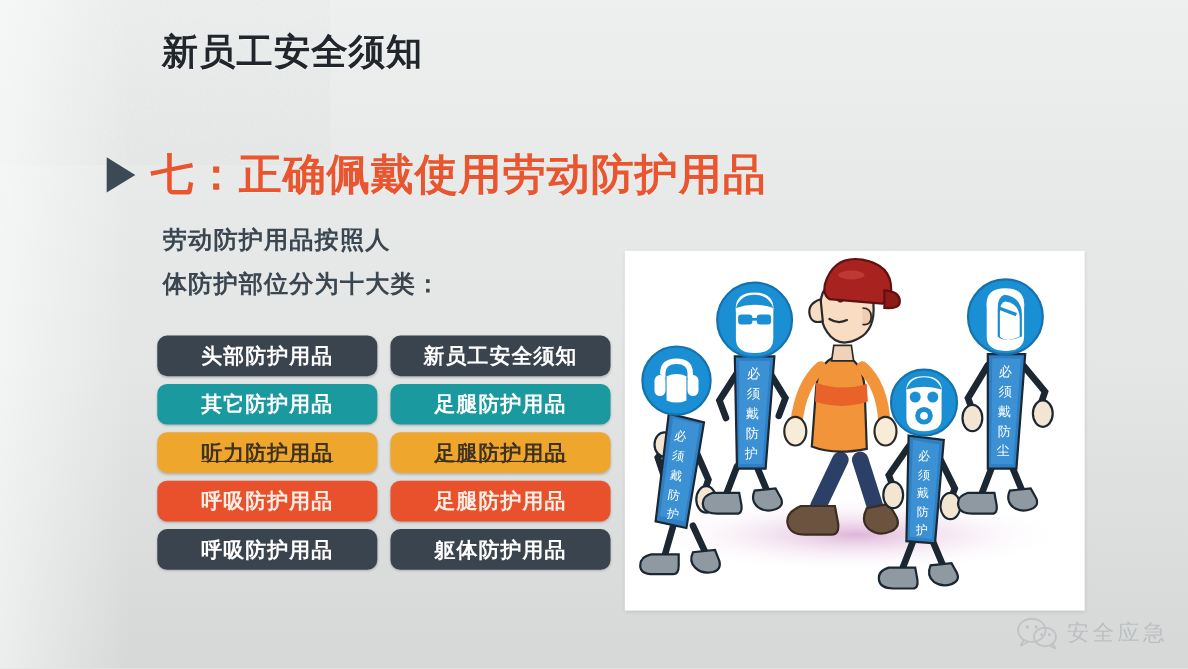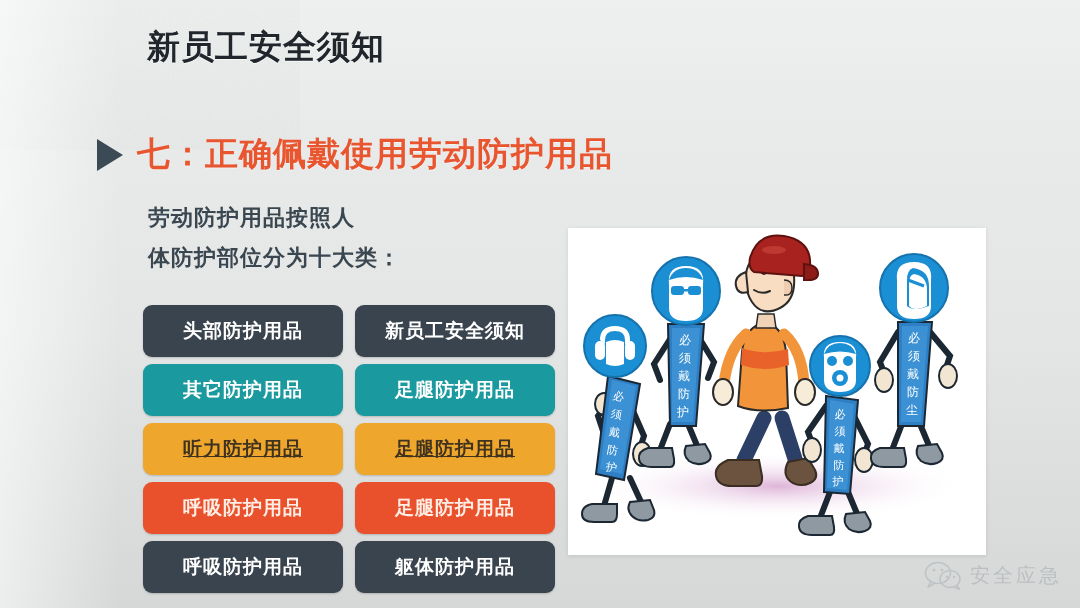--- a/index.html
+++ b/index.html
@@ -44,21 +44,21 @@
     position:absolute;left:97px;top:132px;
     display:flex;align-items:center;gap:14px;
   }
   #bullet-triangle{
     width:0;height:0;
     border-left:26px solid #3c4a55;
     border-top:16px solid transparent;
     border-bottom:16px solid transparent;
   }
   #section-heading-text{
-    font-size:33px;font-weight:bold;color:#e8552e;
+    font-size:39px;font-weight:bold;color:#e8552e;
     letter-spacing:1px;white-space:nowrap;
     text-shadow:0 1px 0 rgba(255,255,255,.4);
   }
 
   
   #lead{
     position:absolute;left:148px;top:198px;
     font-size:22px;font-weight:bold;color:#3b4750;
     line-height:40px;letter-spacing:1px;
   }
@@ -66,21 +66,21 @@
 
   
   #tag-grid{
     position:absolute;left:143px;top:305px;
     width:412px;
     display:grid;
     grid-template-columns:200px 200px;
     column-gap:12px;row-gap:7px;
   }
   .tag{
-    height:52px;border-radius:9px;
+    height:37px;border-radius:9px;
     display:flex;align-items:center;justify-content:center;
     font-size:19px;font-weight:bold;letter-spacing:1px;
     box-shadow:0 1px 2px rgba(0,0,0,.18);
     user-select:none;
   }
   .tag.slate{background:#3a444e;color:#ffffff;}
   .tag.teal{background:#1a9a9e;color:#ffffff;}
   .tag.amber{background:#efa62c;color:#3f3320;text-decoration:underline;}
   .tag.red{background:#e8512c;color:#ffeee6;}
 

